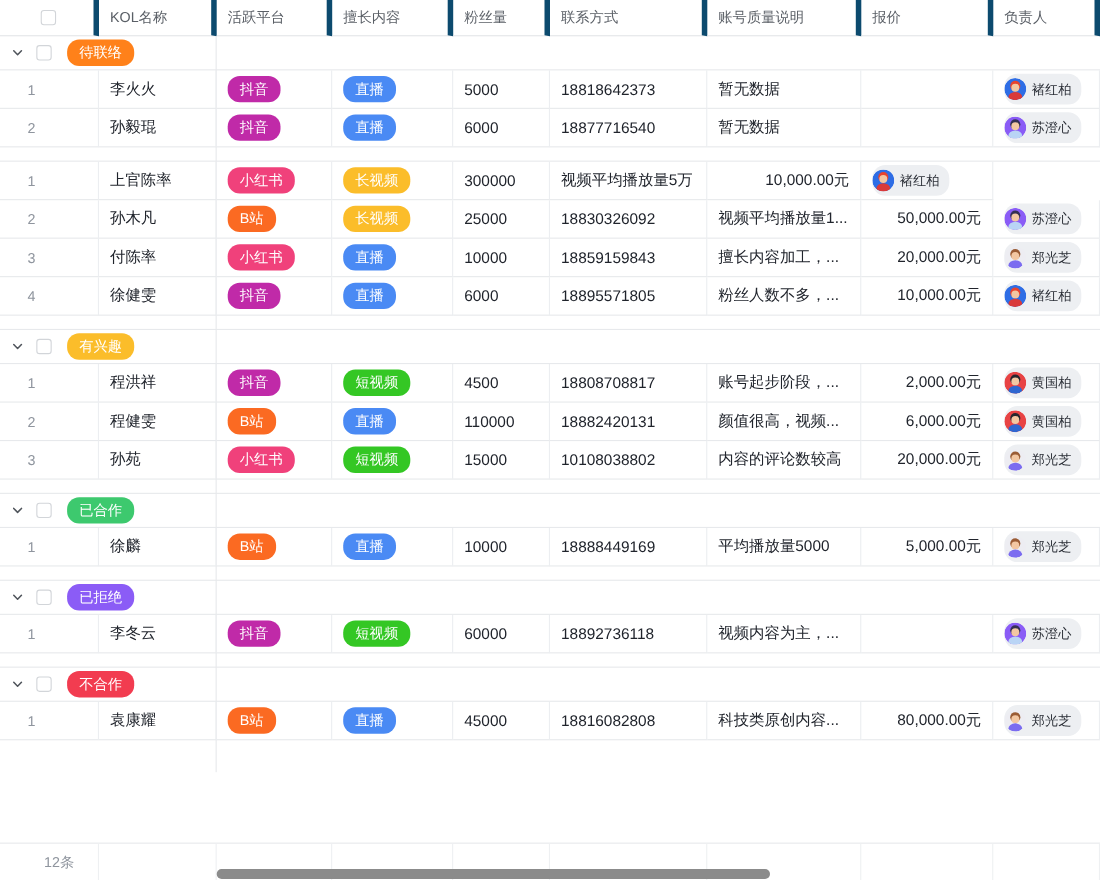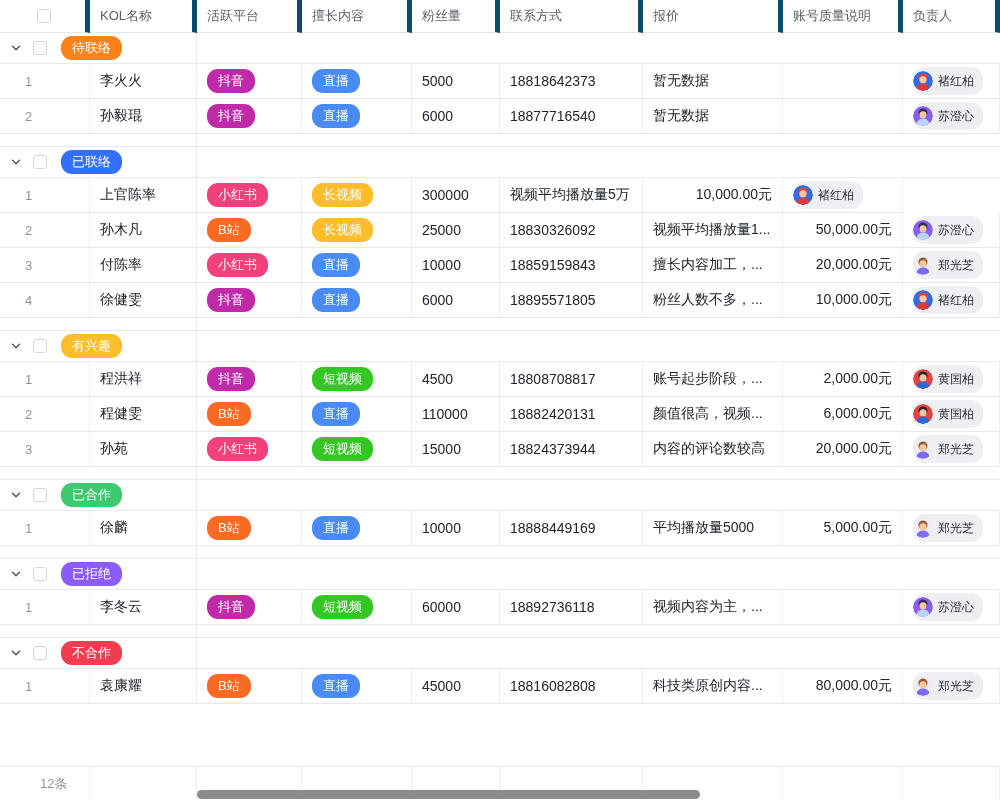--- a/index.html
+++ b/index.html
@@ -45,22 +45,22 @@
 
   <div class="grid header-row">
     <div class="hcell first">
       <span class="checkbox"></span>
     </div>
     <div class="hcell">KOL名称</div>
     <div class="hcell">活跃平台</div>
     <div class="hcell">擅长内容</div>
     <div class="hcell">粉丝量</div>
     <div class="hcell">联系方式</div>
+    <div class="hcell">账号质量说明</div>
     <div class="hcell">报价</div>
-    <div class="hcell">账号质量说明</div>
     <div class="hcell">负责人</div>
   </div>
 
   <div id="groups">
       <div class="section">
         <div class="group-row">
           <span class="chevron">
             <svg width="12" height="12" viewBox="0 0 12 12">
               <path d="M2.5 4.2 L6 7.8 L9.5 4.2" stroke="#50555c" stroke-width="1.4" fill="none" stroke-linecap="round" stroke-linejoin="round"></path>
             </svg>
@@ -132,29 +132,20 @@
                   </g>
                 </svg>
               </span>
               <span>苏澄心</span>
             </span>
           </div>
         </div>
       </div>
       <div class="gap"></div>
       <div class="section">
-        <div class="group-row">
-          <span class="chevron">
-            <svg width="12" height="12" viewBox="0 0 12 12">
-              <path d="M2.5 4.2 L6 7.8 L9.5 4.2" stroke="#50555c" stroke-width="1.4" fill="none" stroke-linecap="round" stroke-linejoin="round"></path>
-            </svg>
-          </span>
-          <span class="checkbox"></span>
-          <span class="group-badge" style="background: rgb(51, 112, 255);">已联络</span>
-        </div>
         <div class="grid data-row">
           <div class="dcell idx">1</div>
           <div class="dcell">上官陈率</div>
           <div class="dcell">
             <span class="badge" style="background: rgb(240, 65, 123);">小红书</span>
           </div>
           <div class="dcell">
             <span class="badge" style="background: rgb(251, 189, 42);">长视频</span>
           </div>
           <div class="dcell">300000</div>
@@ -366,21 +357,21 @@
         <div class="grid data-row">
           <div class="dcell idx">3</div>
           <div class="dcell">孙苑</div>
           <div class="dcell">
             <span class="badge" style="background: rgb(240, 65, 123);">小红书</span>
           </div>
           <div class="dcell">
             <span class="badge" style="background: rgb(52, 199, 36);">短视频</span>
           </div>
           <div class="dcell">15000</div>
-          <div class="dcell">18824373944</div>
+          <div class="dcell">10108038802</div>
           <div class="dcell">内容的评论数较高</div>
           <div class="dcell price">20,000.00元</div>
           <div class="dcell">
             <span class="owner-pill">
               <span class="av">
                 <svg width="20" height="20" viewBox="0 0 20 20" xmlns="http://www.w3.org/2000/svg">
                   <defs>
                     <clipPath id="cp8">
                       <circle cx="10" cy="10" r="10"></circle>
                     </clipPath>

